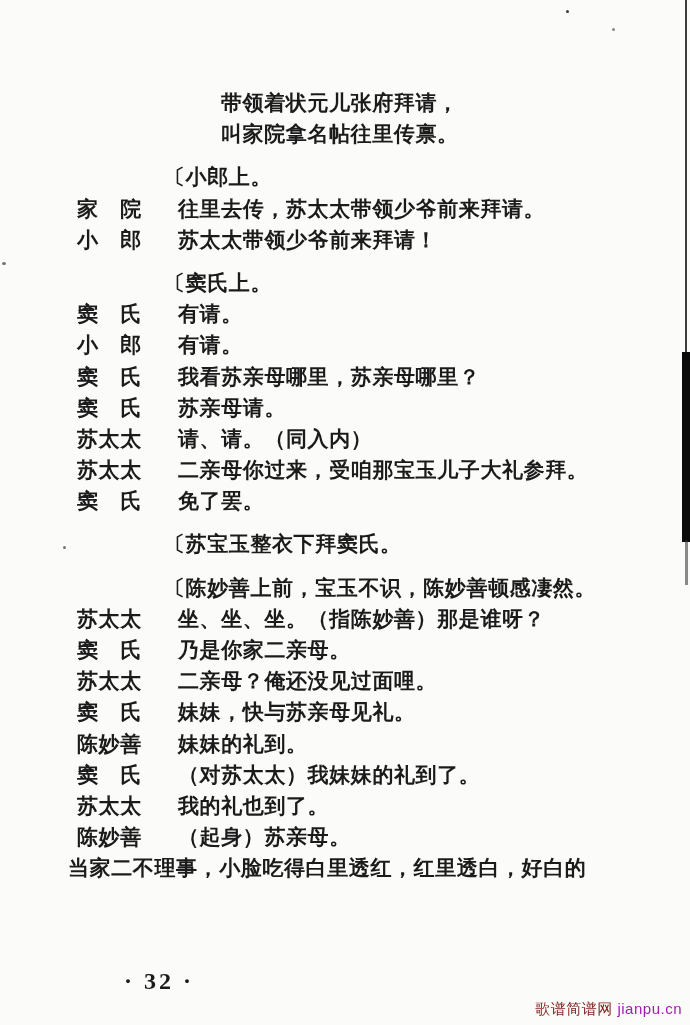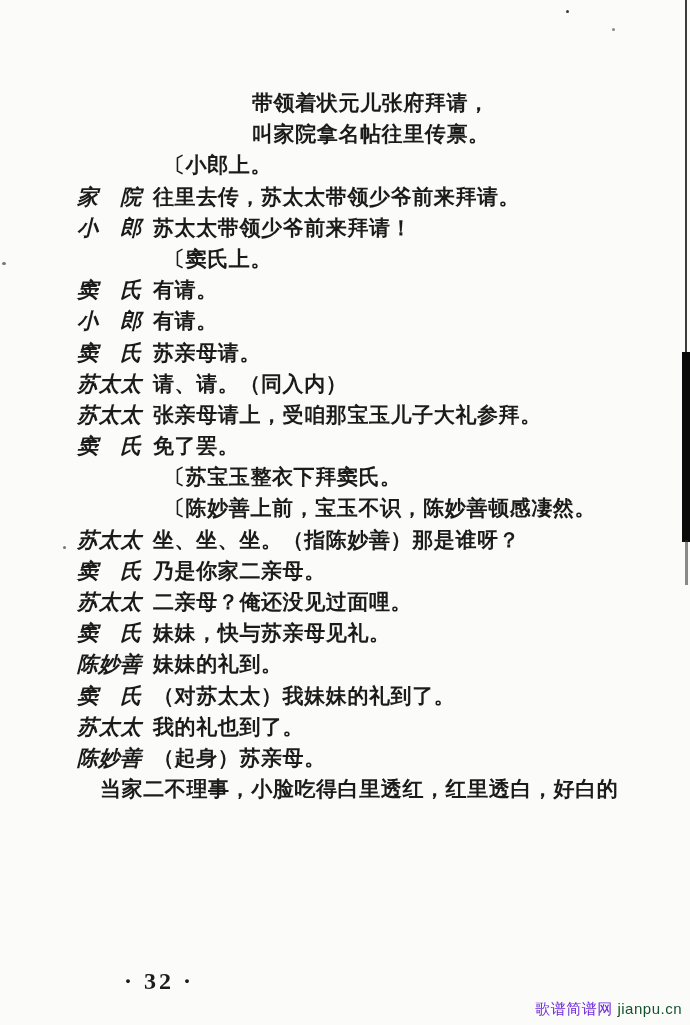--- a/index.html
+++ b/index.html
@@ -23,30 +23,29 @@
     box-sizing: border-box;
     font-weight: 600;
   }
   .row {
     height: 31.2px;
     line-height: 31.2px;
     font-size: 21px;
     letter-spacing: 0.6px;
     white-space: nowrap;
   }
-  .row.verse   { padding-left: 221px; margin-left: 31px; }
-  .row.stage   { padding-left: 164px; }
-  .row.continuation { padding-left: 100px; }
+  .row.verse   { padding-left: 221px; }
+  .row.stage   { padding-left: 164px; margin-top: 12px; }
+  .row.continuation { padding-left: 68px; }
   .row.dialogue { padding-left: 77px; }
   .speaker {
     display: inline-block;
     width: 68px;
-    margin-right: 8px;
+    margin-right: 33px;
     vertical-align: top;
-    font-style: italic;
   }
   .page-number {
     position: absolute;
     left: 124px;
     top: 968px;
     font-size: 24px;
     letter-spacing: 3px;
     font-weight: 600;
   }
   .watermark {
@@ -103,42 +102,43 @@
   <div class="row verse">带领着状元儿张府拜请，</div>
   <div class="row verse">叫家院拿名帖往里传禀。</div>
 
   <div id="script-lines">
       <div class="row stage"><span class="text">〔小郎上。</span></div>
       <div class="row dialogue"><span class="speaker">家　院</span><span class="text">往里去传，苏太太带领少爷前来拜请。</span></div>
       <div class="row dialogue"><span class="speaker">小　郎</span><span class="text">苏太太带领少爷前来拜请！</span></div>
       <div class="row stage"><span class="text">〔窦氏上。</span></div>
       <div class="row dialogue"><span class="speaker">窦　氏</span><span class="text">有请。</span></div>
       <div class="row dialogue"><span class="speaker">小　郎</span><span class="text">有请。</span></div>
+      <div class="row dialogue"><span class="speaker">窦　氏</span><span class="text">我看苏亲母哪里，苏亲母哪里？</span></div>
       <div class="row dialogue"><span class="speaker">窦　氏</span><span class="text">苏亲母请。</span></div>
       <div class="row dialogue"><span class="speaker">苏太太</span><span class="text">请、请。（同入内）</span></div>
-      <div class="row dialogue"><span class="speaker">苏太太</span><span class="text">张亲母请上，受咱那宝玉儿子大礼参拜。</span></div>
+      <div class="row dialogue"><span class="speaker">苏太太</span><span class="text">二亲母你过来，受咱那宝玉儿子大礼参拜。</span></div>
       <div class="row dialogue"><span class="speaker">窦　氏</span><span class="text">免了罢。</span></div>
       <div class="row stage"><span class="text">〔苏宝玉整衣下拜窦氏。</span></div>
       <div class="row stage"><span class="text">〔陈妙善上前，宝玉不识，陈妙善顿感凄然。</span></div>
       <div class="row dialogue"><span class="speaker">苏太太</span><span class="text">坐、坐、坐。（指陈妙善）那是谁呀？</span></div>
       <div class="row dialogue"><span class="speaker">窦　氏</span><span class="text">乃是你家二亲母。</span></div>
       <div class="row dialogue"><span class="speaker">苏太太</span><span class="text">二亲母？俺还没见过面哩。</span></div>
       <div class="row dialogue"><span class="speaker">窦　氏</span><span class="text">妹妹，快与苏亲母见礼。</span></div>
       <div class="row dialogue"><span class="speaker">陈妙善</span><span class="text">妹妹的礼到。</span></div>
       <div class="row dialogue"><span class="speaker">窦　氏</span><span class="text">（对苏太太）我妹妹的礼到了。</span></div>
       <div class="row dialogue"><span class="speaker">苏太太</span><span class="text">我的礼也到了。</span></div>
       <div class="row dialogue"><span class="speaker">陈妙善</span><span class="text">（起身）苏亲母。</span></div>
       <div class="row continuation"><span class="text">当家二不理事，小脸吃得白里透红，红里透白，好白的</span></div>
     </div>
 
   <div class="page-number">· 32 ·</div>
 
   <div class="watermark">
-    <span style="color: #6d28d9;">歌谱简谱网</span>
-    <span style="color: #14532d;">jianpu.cn</span>
+    <span style="color: #7f1d1d;">歌谱简谱网</span>
+    <span style="color: #a21caf;">jianpu.cn</span>
   </div>
 
   <div class="scan-edge-thin"></div>
   <div class="scan-edge-band"></div>
   <div class="scan-edge-tail"></div>
   <div class="speck s1"></div>
   <div class="speck s2"></div>
   <div class="speck s3"></div>
   <div class="speck s4"></div>
 

